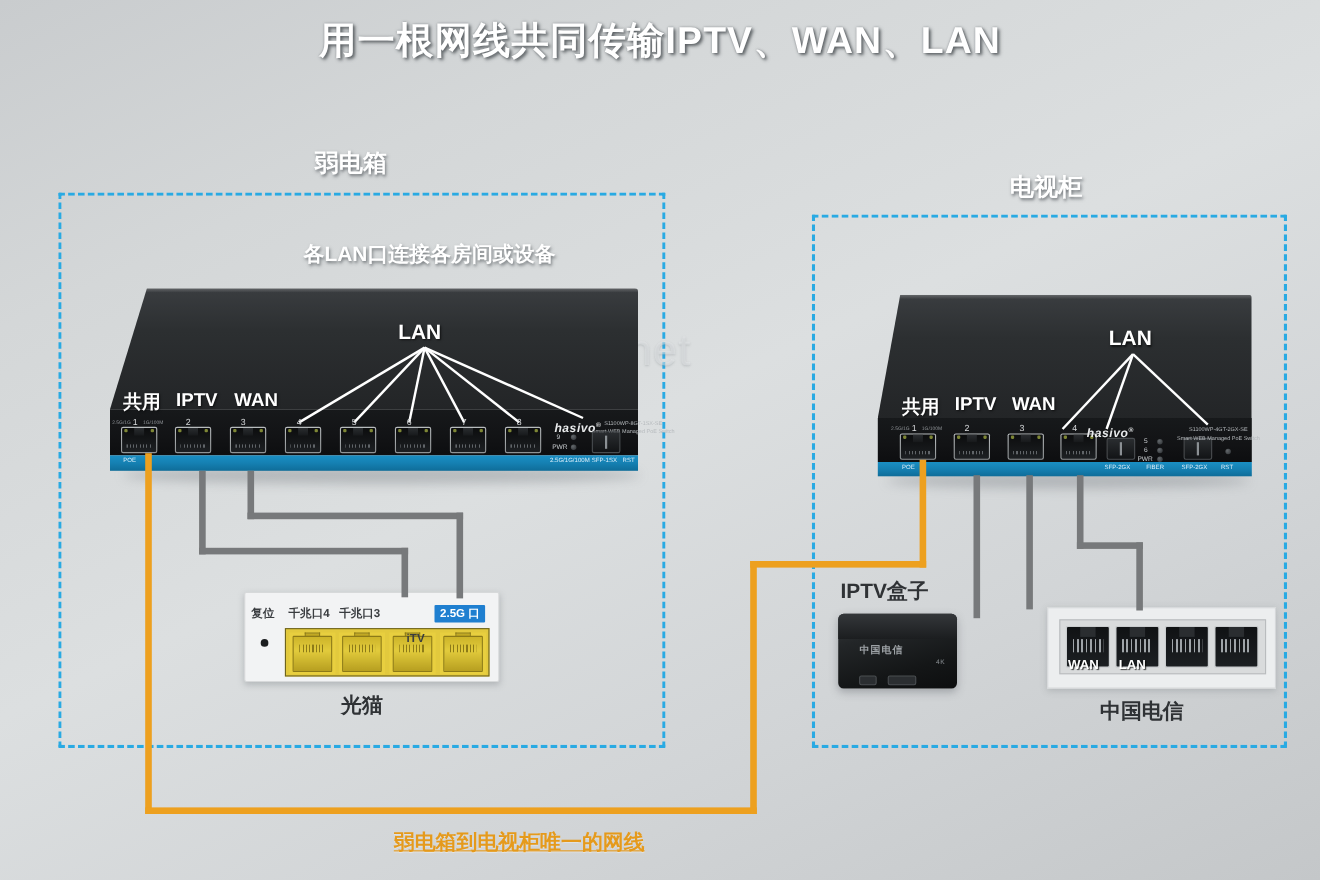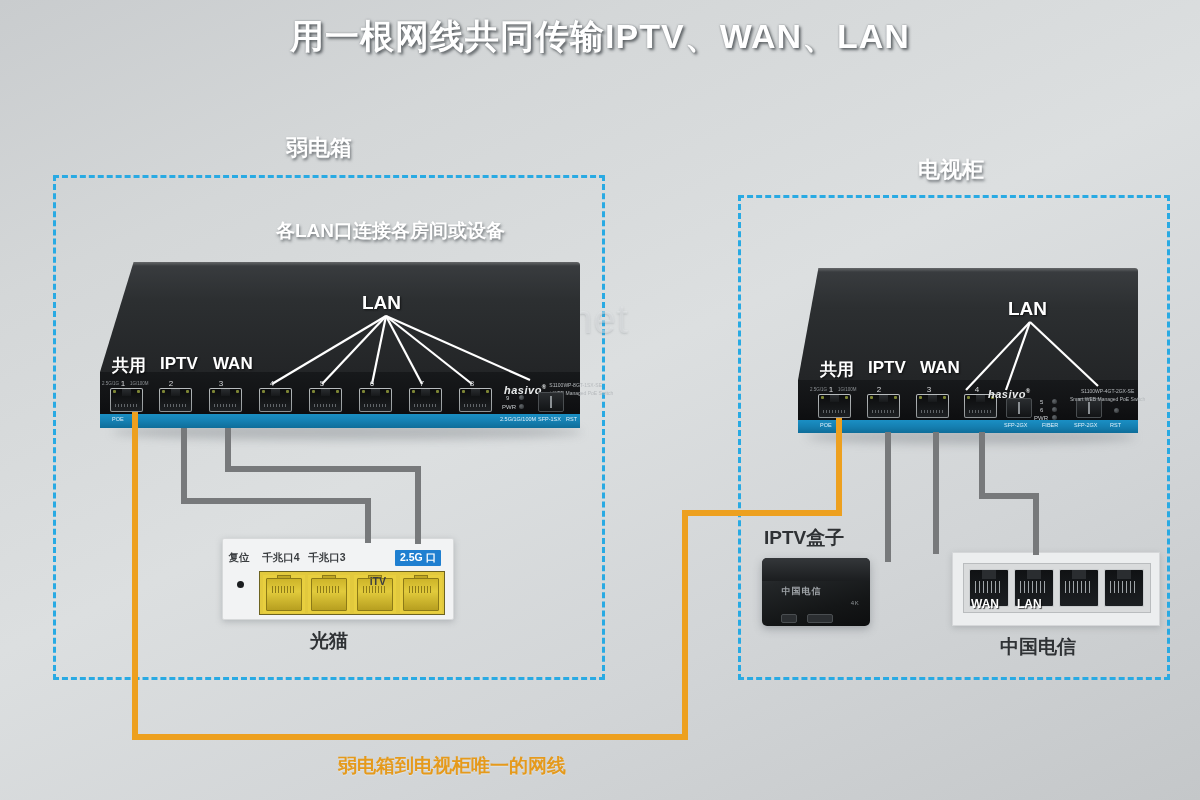--- a/index.html
+++ b/index.html
@@ -543,15 +543,15 @@
   <div class="cable-v" style="left:979px; top:432px; width:6px; height:67px;"></div>
   <div class="cable-h" style="left:979px; top:493px; width:60px; height:6px;"></div>
   <div class="cable-v" style="left:1033px; top:493px; width:6px; height:62px;"></div>
 
   <div class="cable-v orange" style="left:132px; top:412px; width:6px; height:328px;"></div>
   <div class="cable-h orange" style="left:132px; top:734px; width:556px; height:6px;"></div>
   <div class="cable-v orange" style="left:682px; top:510px; width:6px; height:230px;"></div>
   <div class="cable-h orange" style="left:682px; top:510px; width:160px; height:6px;"></div>
   <div class="cable-v orange" style="left:836px; top:418px; width:6px; height:98px;"></div>
 
-  <div class="bottom-caption" style="left:338px; top:753px;">弱电箱到电视柜唯一的网线</div>
+  <div class="bottom-caption" style="left:358px; top:753px;text-decoration:underline;">弱电箱到电视柜唯一的网线</div>
 
 </div>
 
 </body></html>

